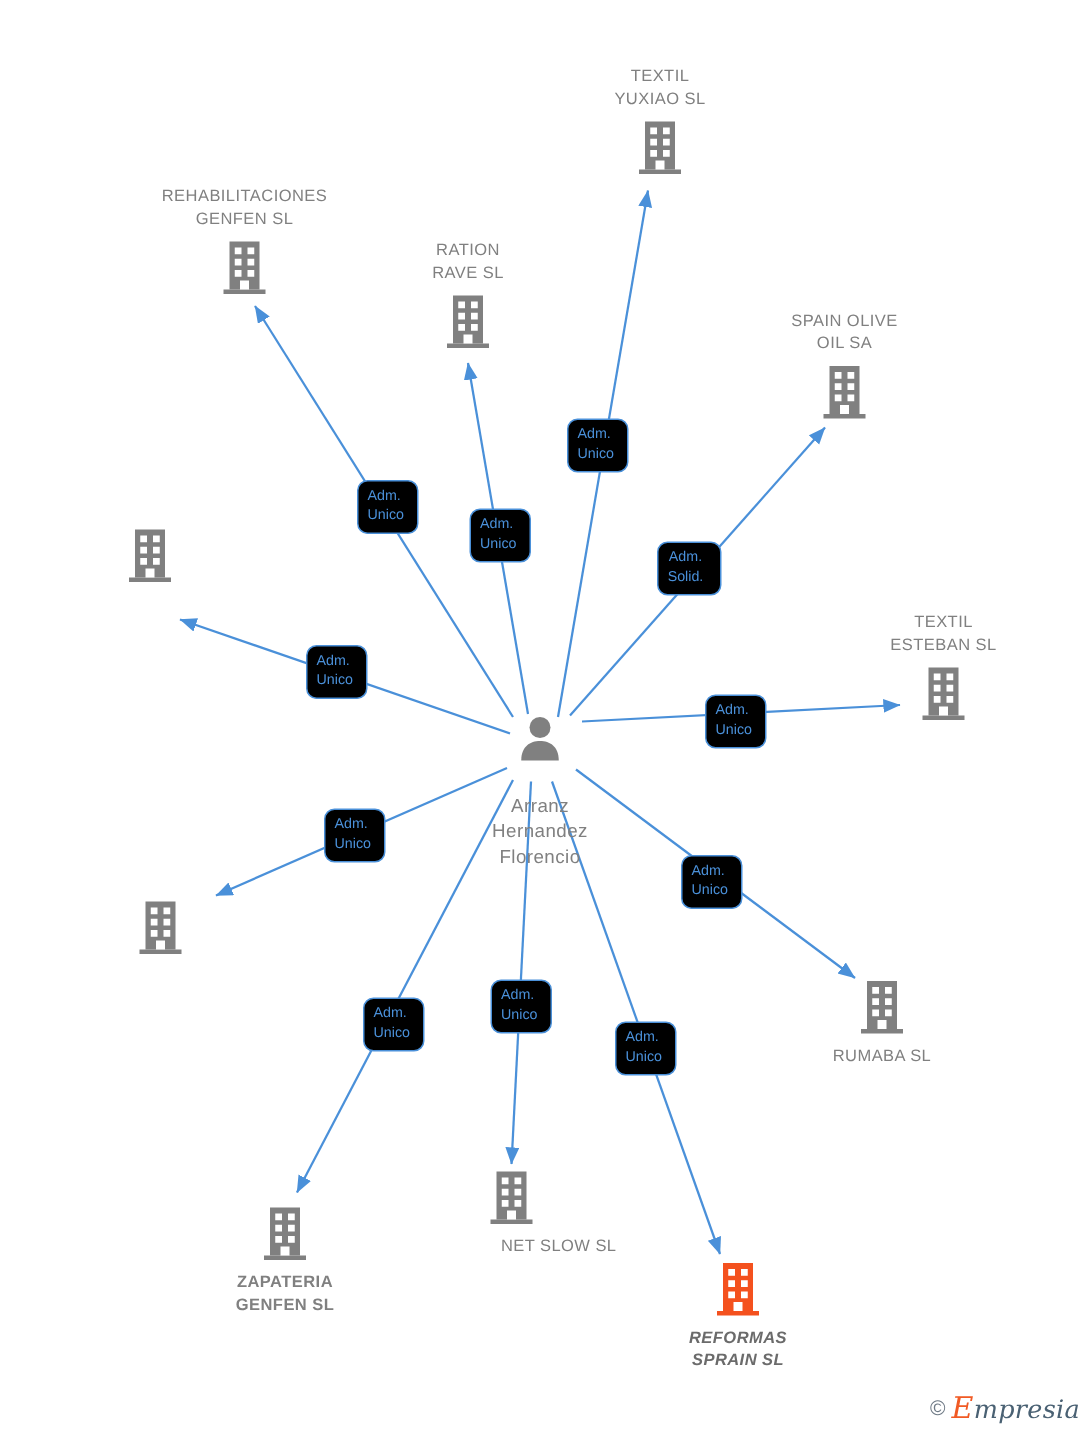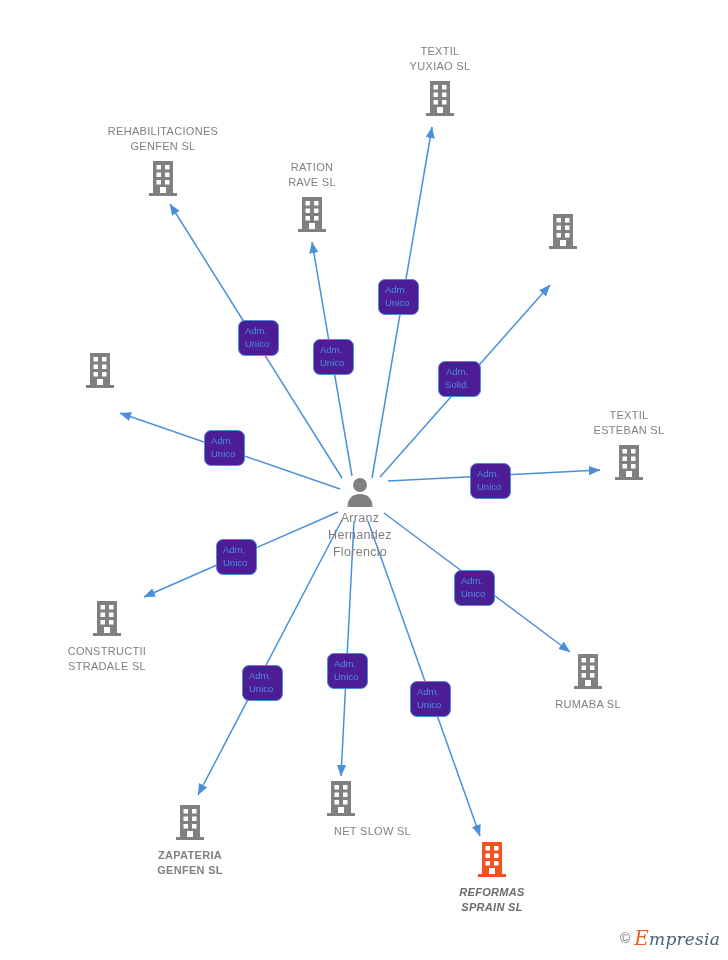--- a/index.html
+++ b/index.html
@@ -11,21 +11,21 @@
   #graph-canvas{position:absolute;left:0;top:0;width:728px;height:960px;}
   .node{position:absolute;text-align:center;}
   .node-label{
     font-size:11px;color:#808080;line-height:15px;letter-spacing:.3px;
     white-space:pre-line;
   }
   .node-label.center{font-size:12.5px;line-height:17px;color:#808080;}
   .bldg{display:block;margin:0 auto;}
   .edge-label{
     position:absolute;
-    border:1.4px solid #4a90d9;border-radius:7px;background:#4c1d95;
+    border:1.4px solid #4a90d9;border-radius:7px;background:#000000;
     color:#4a90d9;font-size:9.5px;line-height:12.5px;text-align:center;
     padding:4px 11px 5px 6px;white-space:pre-line;box-sizing:border-box;
   }
   #watermark{
     position:absolute;right:8px;bottom:10px;
     display:flex;align-items:center;gap:4px;
   }
   #watermark .copy{color:#6f7a86;font-size:14px;}
   #watermark .brand{
     font-family:"DejaVu Serif","Liberation Serif",serif;
@@ -110,20 +110,22 @@
     <rect x="18" y="5" width="4.5" height="4.5" fill="#fff"></rect>
     <rect x="9.5" y="12.5" width="4.5" height="4.5" fill="#fff"></rect>
     <rect x="18" y="12.5" width="4.5" height="4.5" fill="#fff"></rect>
     <rect x="9.5" y="20" width="4.5" height="4.5" fill="#fff"></rect>
     <rect x="18" y="20" width="4.5" height="4.5" fill="#fff"></rect>
     <rect x="13" y="27" width="6" height="6" fill="#fff"></rect>
   </svg>
 </div>
 
 <div class="node" style="left:488px;top:207px;width:150px;">
+  <div class="node-label">SPAIN OLIVE
+OIL SA</div>
   <svg class="bldg" width="32" height="38" viewBox="0 0 32 38" style="margin-top:6px;">
     <rect x="6" y="1" width="20" height="32" fill="#808080"></rect>
     <rect x="2" y="33" width="28" height="3" fill="#808080"></rect>
     <rect x="9.5" y="5" width="4.5" height="4.5" fill="#fff"></rect>
     <rect x="18" y="5" width="4.5" height="4.5" fill="#fff"></rect>
     <rect x="9.5" y="12.5" width="4.5" height="4.5" fill="#fff"></rect>
     <rect x="18" y="12.5" width="4.5" height="4.5" fill="#fff"></rect>
     <rect x="9.5" y="20" width="4.5" height="4.5" fill="#fff"></rect>
     <rect x="18" y="20" width="4.5" height="4.5" fill="#fff"></rect>
     <rect x="13" y="27" width="6" height="6" fill="#fff"></rect>
@@ -158,39 +160,37 @@
     <rect x="18" y="20" width="4.5" height="4.5" fill="#fff"></rect>
     <rect x="13" y="27" width="6" height="6" fill="#fff"></rect>
   </svg>
 </div>
 
 <div class="node" style="left:280px;top:476px;width:160px;">
   <svg class="bldg" width="32" height="32" viewBox="0 0 32 32">
     <circle cx="16" cy="9" r="7" fill="#808080"></circle>
     <path d="M3.5 31 C3.5 21.5 9.5 18 16 18 C22.5 18 28.5 21.5 28.5 31 Z" fill="#808080"></path>
   </svg>
-  <div class="node-label center" style="margin-top:2px;">Arranz
+  <div class="node-label center" style="margin-top:21px;">Arranz
 Hernandez
 Florencio</div>
 </div>
 
 <div class="node" style="left:37px;top:600px;width:140px;">
   <svg class="bldg" width="32" height="38" viewBox="0 0 32 38">
     <rect x="6" y="1" width="20" height="32" fill="#808080"></rect>
     <rect x="2" y="33" width="28" height="3" fill="#808080"></rect>
     <rect x="9.5" y="5" width="4.5" height="4.5" fill="#fff"></rect>
     <rect x="18" y="5" width="4.5" height="4.5" fill="#fff"></rect>
     <rect x="9.5" y="12.5" width="4.5" height="4.5" fill="#fff"></rect>
     <rect x="18" y="12.5" width="4.5" height="4.5" fill="#fff"></rect>
     <rect x="9.5" y="20" width="4.5" height="4.5" fill="#fff"></rect>
     <rect x="18" y="20" width="4.5" height="4.5" fill="#fff"></rect>
     <rect x="13" y="27" width="6" height="6" fill="#fff"></rect>
   </svg>
-  <div class="node-label" style="margin-top:6px;">CONSTRUCTII
-STRADALE SL</div>
 </div>
 
 <div class="node" style="left:518px;top:653px;width:140px;">
   <svg class="bldg" width="32" height="38" viewBox="0 0 32 38">
     <rect x="6" y="1" width="20" height="32" fill="#808080"></rect>
     <rect x="2" y="33" width="28" height="3" fill="#808080"></rect>
     <rect x="9.5" y="5" width="4.5" height="4.5" fill="#fff"></rect>
     <rect x="18" y="5" width="4.5" height="4.5" fill="#fff"></rect>
     <rect x="9.5" y="12.5" width="4.5" height="4.5" fill="#fff"></rect>
     <rect x="18" y="12.5" width="4.5" height="4.5" fill="#fff"></rect>

